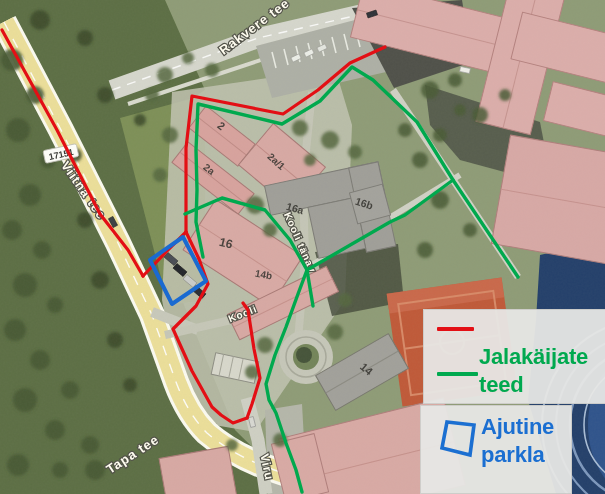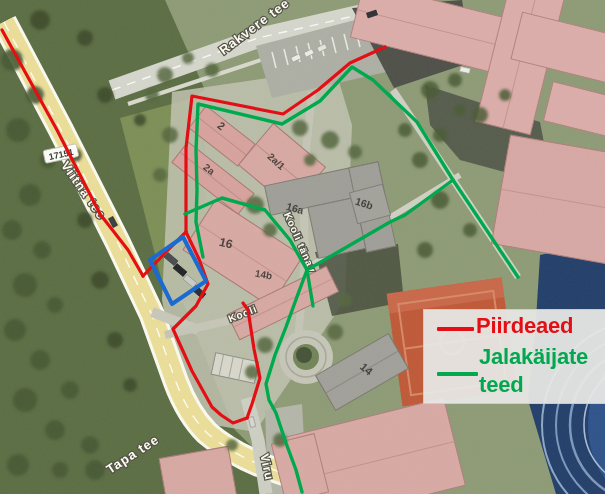--- a/index.html
+++ b/index.html
@@ -336,17 +336,22 @@
     <polyline points="307,270 298,294 286,327 275,355 266,384 269,400 276,413 286,443 296,470 302,492"></polyline>
     <polyline points="307,270 313,306"></polyline>
     <polyline points="185,214 222,198 265,210 290,240 307,270"></polyline>
   </g>
 
   <polygon points="183,237 206,281 172,304 150,260" fill="none" stroke="#1a6ad1" stroke-width="4" stroke-linejoin="round"></polygon>
 </svg>
 
 <div class="legend-box" id="legend-main">
   <div class="sample-line" id="fence-sample"></div>
-  <div class="legend-label" id="fence-label">Piirdeaed</div>
   <div class="sample-line" id="paths-sample"></div>
   <div class="legend-label" id="paths-label">Jalakäijate teed</div>
 </div>
+<div class="legend-box" id="legend-parking">
+  <svg id="parking-sample" width="40" height="46" viewBox="0 0 40 46">
+    <polygon points="8,6 35,9 31,39 3,32" fill="none" stroke="#1b6fd1" stroke-width="3.6" stroke-linejoin="miter"></polygon>
+  </svg>
+  <div class="legend-label" id="parking-label">Ajutine parkla</div>
 </div>
+</div>
 
 </body></html>

